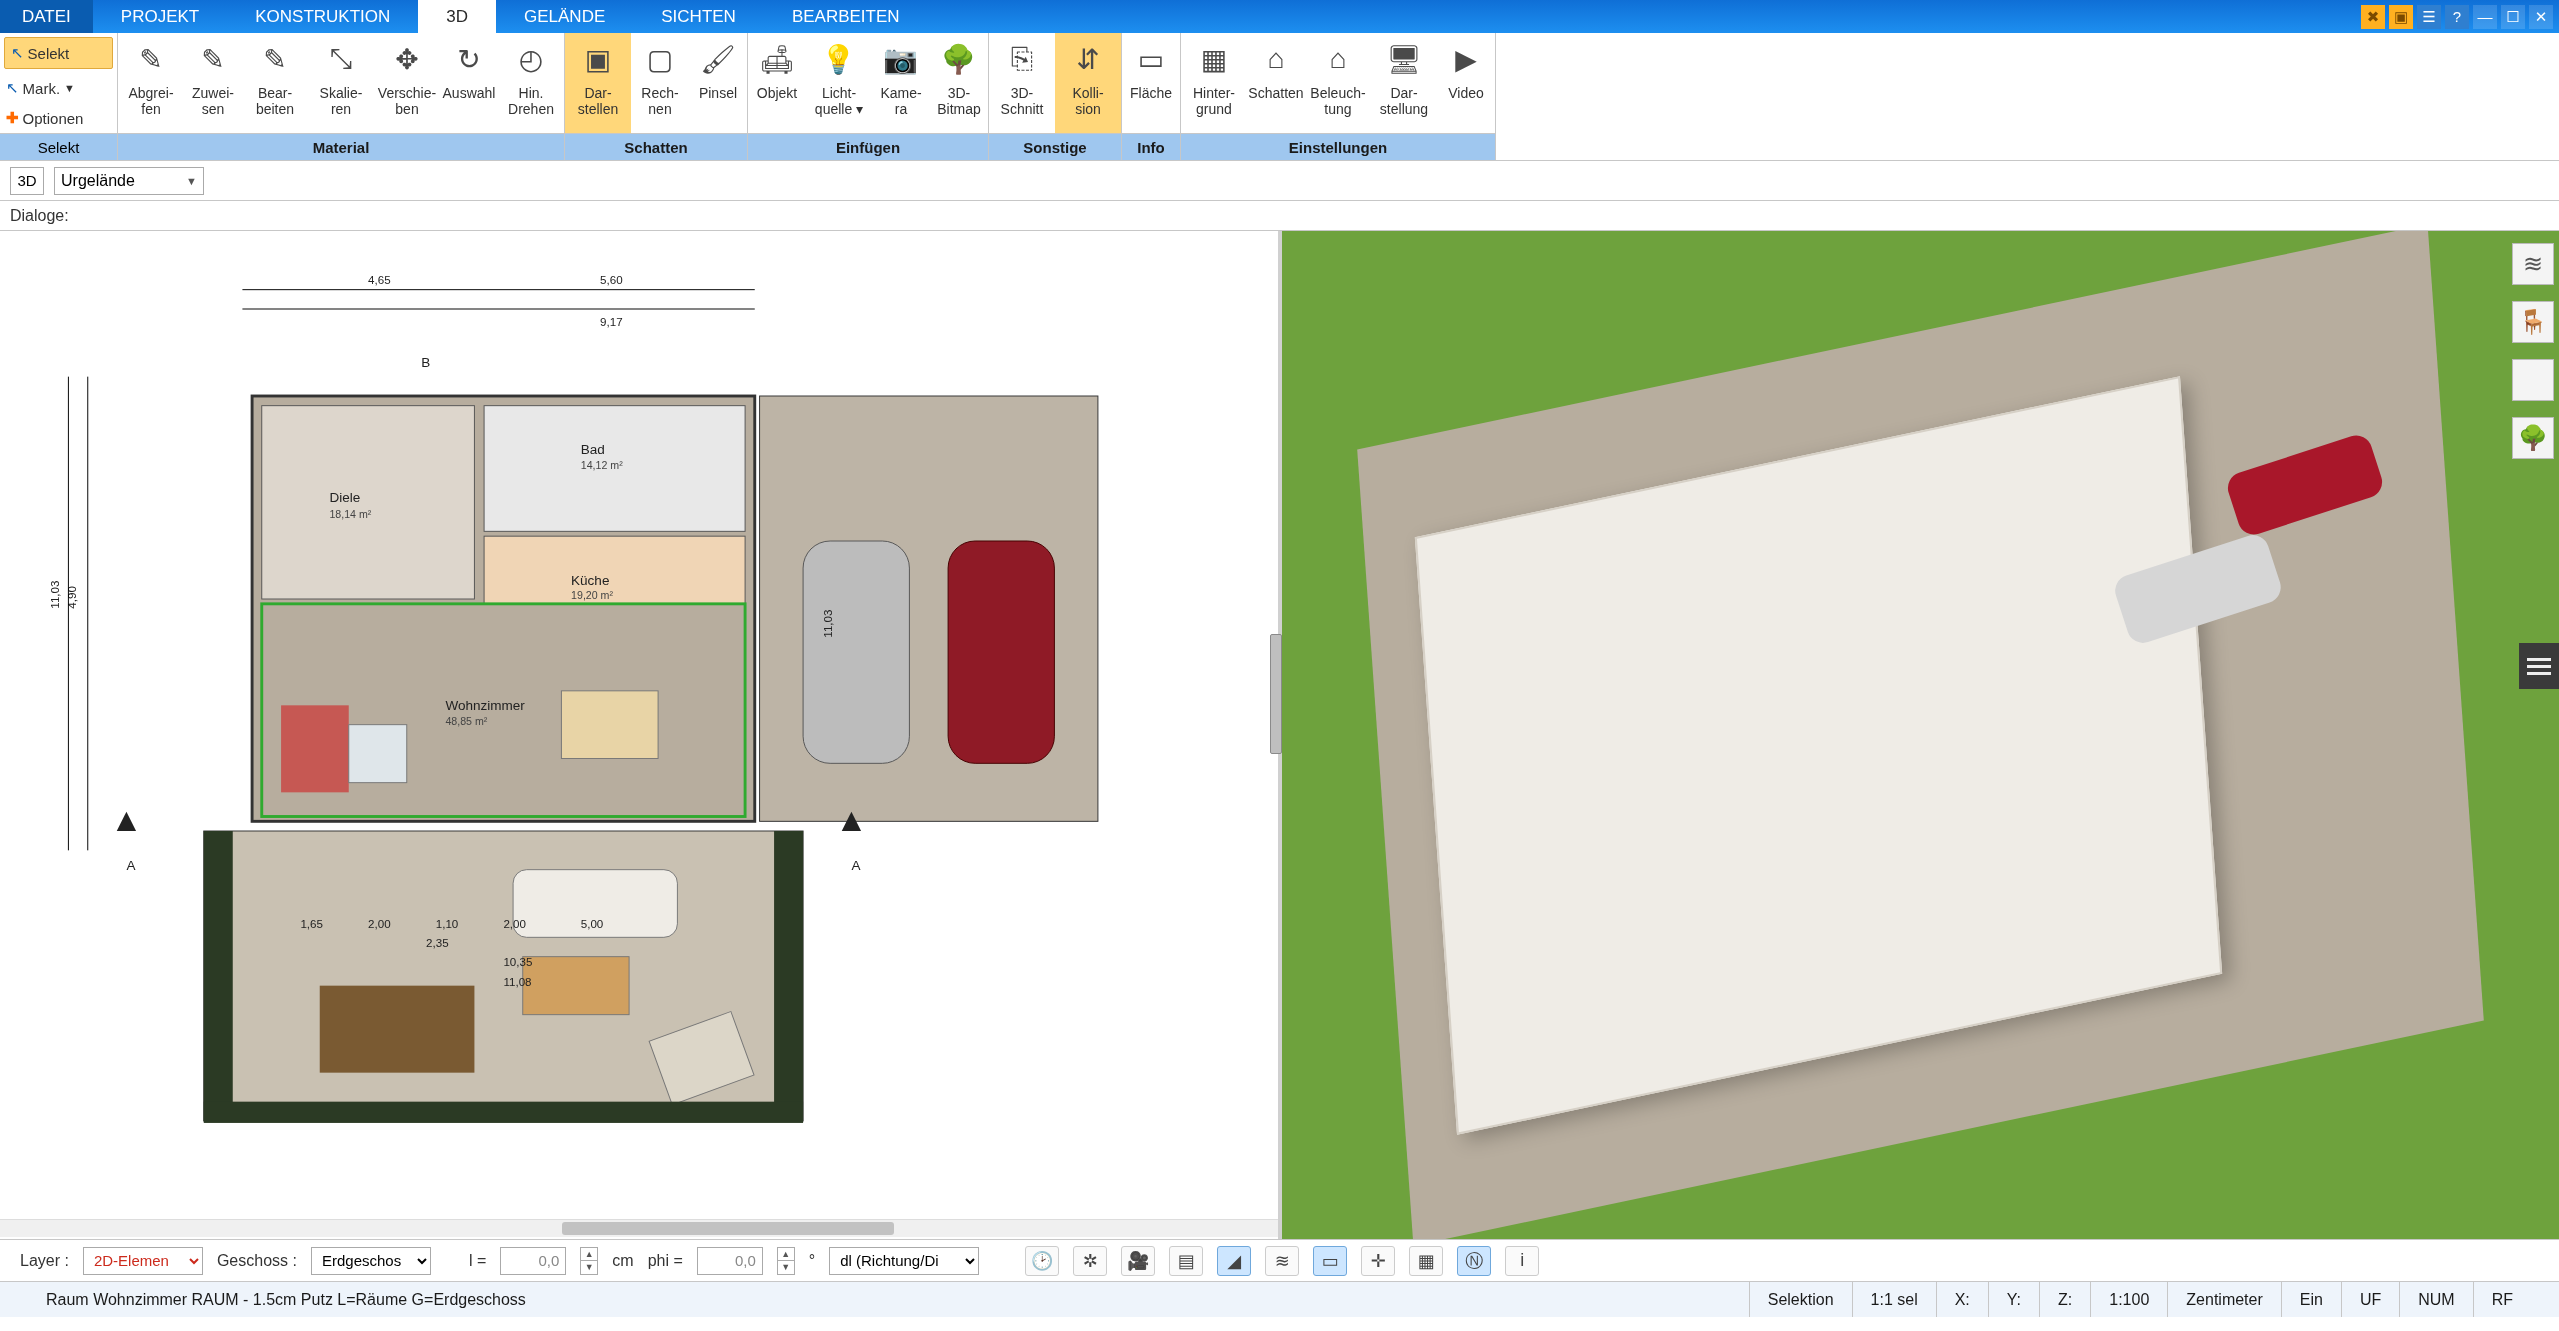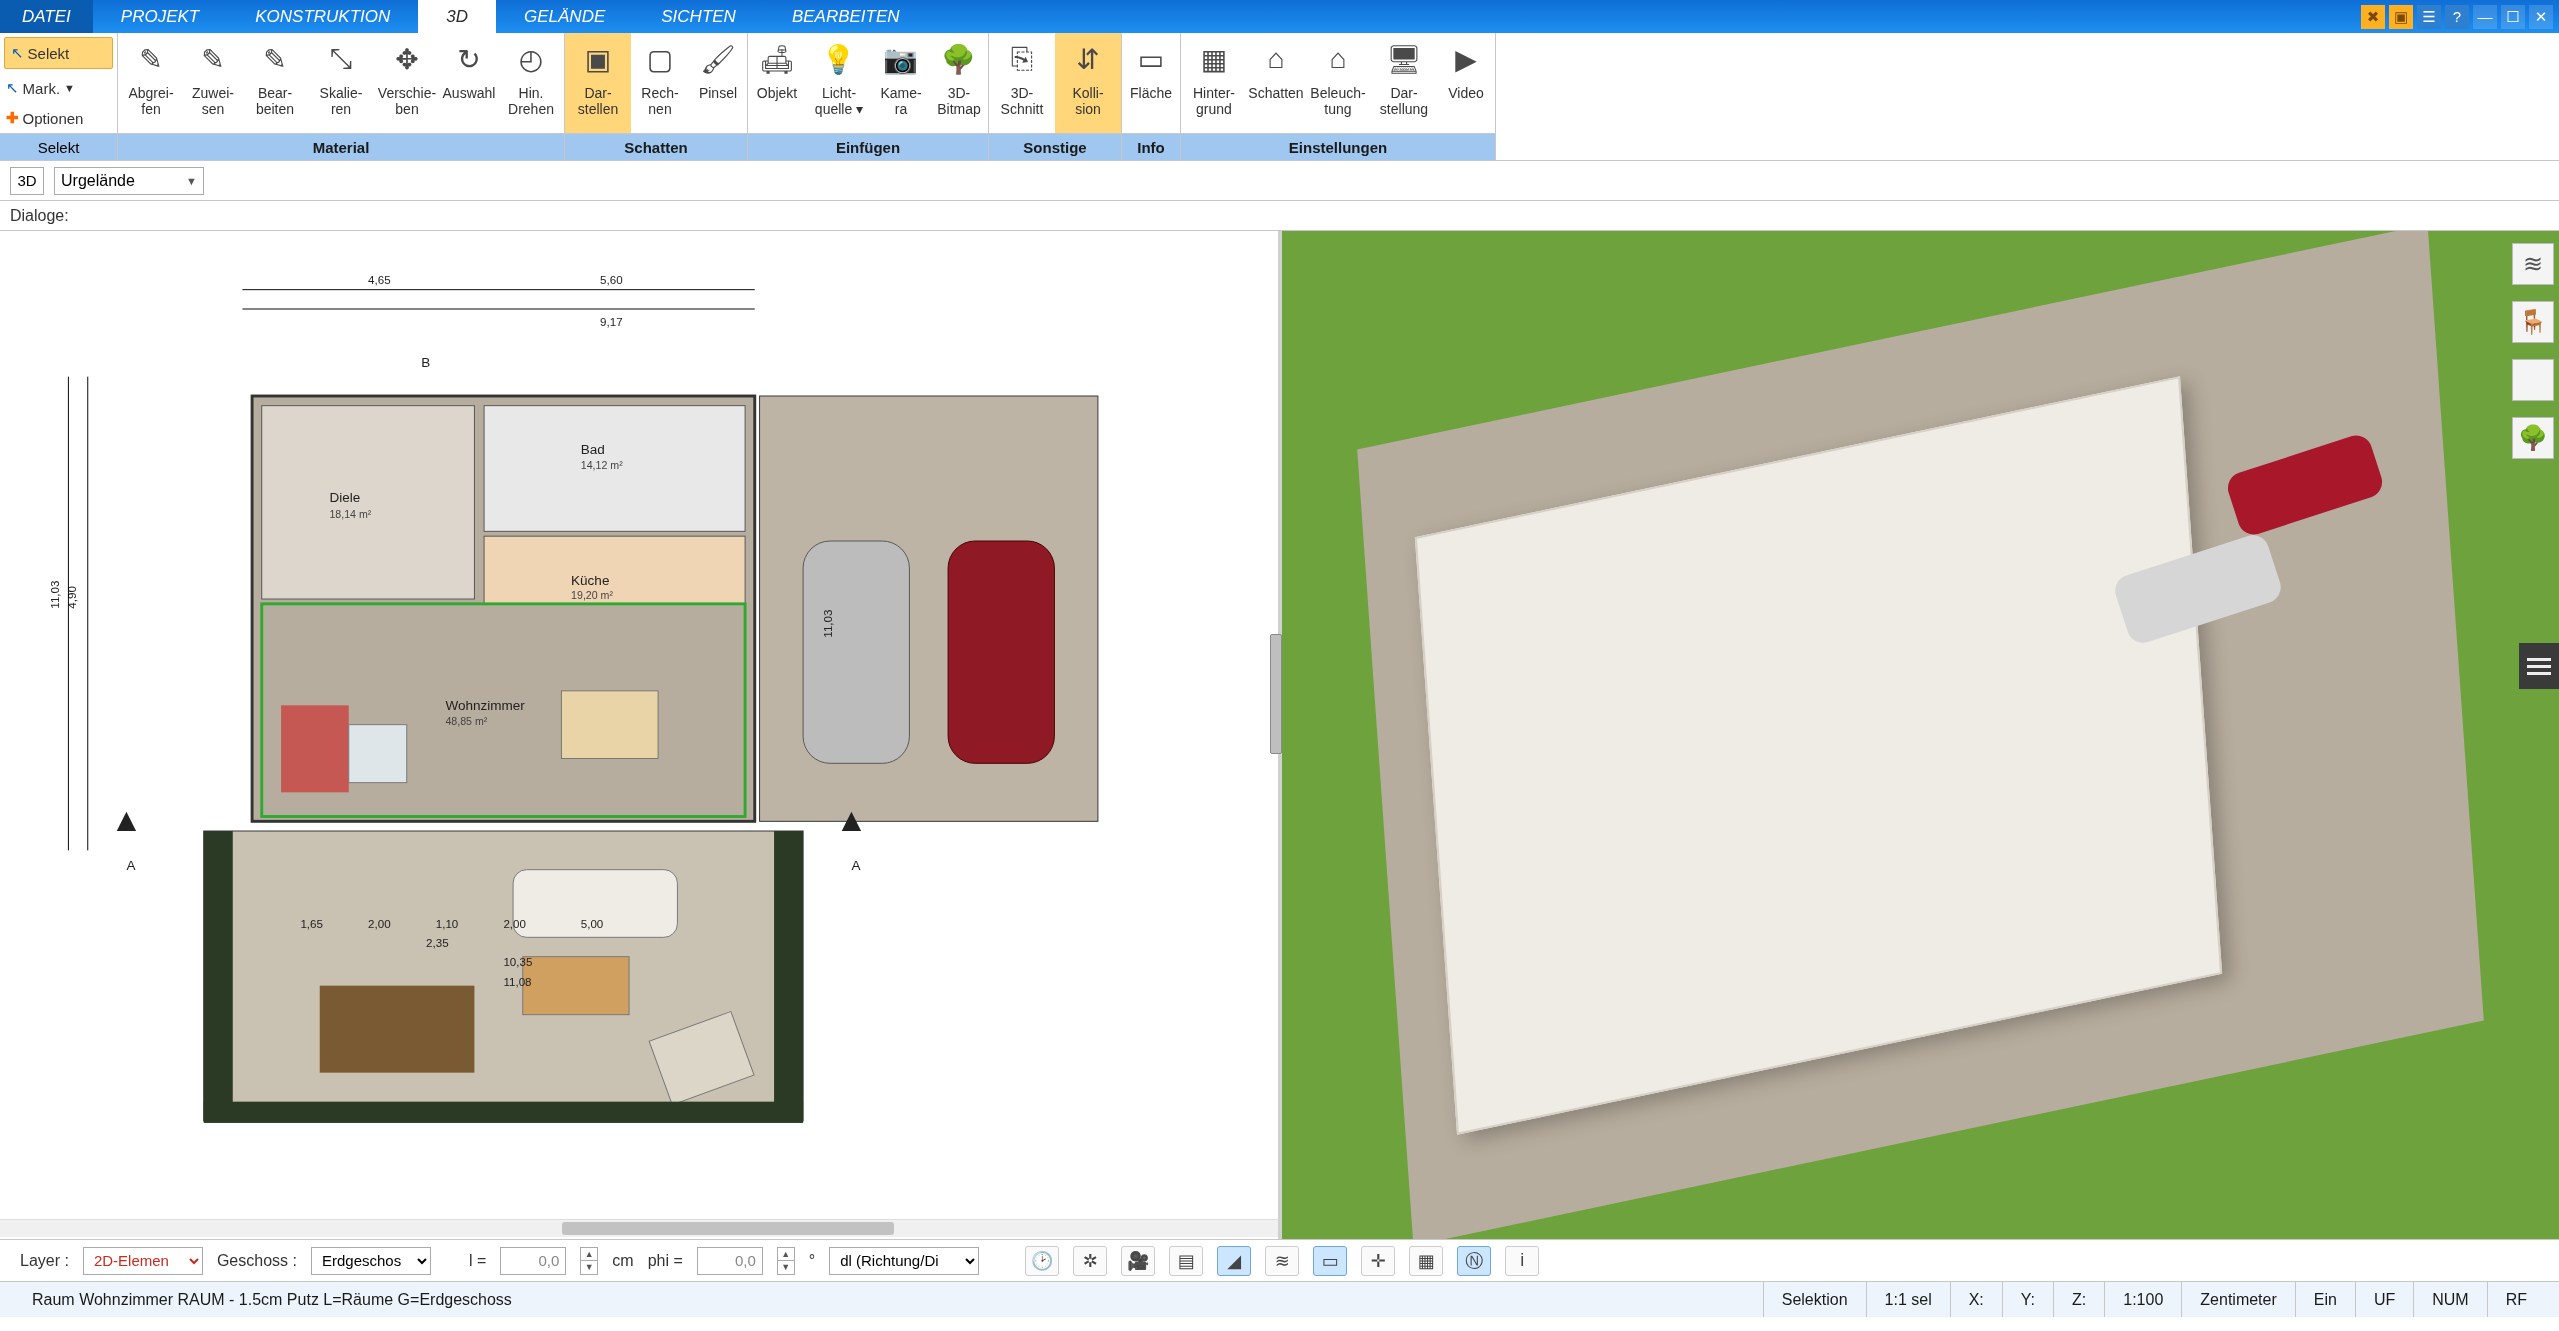--- a/index.html
+++ b/index.html
@@ -1,20 +1,20 @@
 <!DOCTYPE html>
 <html><head>
 <meta charset="utf-8">
 <style>
 * { margin:0; padding:0; box-sizing:border-box; font-family:"Segoe UI",Tahoma,sans-serif; }
 html,body { width:2559px; height:1331px; overflow:hidden; background:#fff; }
 
 
 .menubar { height:33px; background:linear-gradient(#0f6fd6,#1d8ff0); display:flex; align-items:stretch; color:#fff; font-size:17px; }
-.menubar .tab { padding:0 28px; display:flex; align-items:center; cursor:pointer;font-style:italic; }
+.menubar .tab { padding:0 28px; display:flex; align-items:center; cursor:pointer; }
 .menubar .tab.file { background:#0a5cb0; padding:0 22px; }
 .menubar .tab.active { background:#fff; color:#2a2a2a; }
 .menubar .spacer { flex:1; }
 .menubar .winbtns { display:flex; align-items:center; gap:4px; padding-right:6px; }
 .menubar .winbtns span { width:24px; height:24px; display:flex; align-items:center; justify-content:center; background:rgba(255,255,255,.15); font-size:15px; }
 .menubar .winbtns span.y { background:#ffb020; color:#7a4a00;}
 .menubar .winbtns span.b { background:#2f7fd0;}
 
 
 .ribbon { height:128px; background:#fff; border-bottom:1px solid #c7c7c7; display:flex; align-items:stretch; }
@@ -76,21 +76,21 @@
 .lowbar .lab { color:#333; }
 .lowbar select, .lowbar input { height:28px; border:1px solid #aaa; padding:0 6px; font-size:15px; background:#fff;}
 .lowbar input.num { width:66px; text-align:right; color:#888;}
 .lowbar .spin { width:18px; height:28px; border:1px solid #aaa; display:flex; flex-direction:column;}
 .lowbar .spin span{flex:1;display:flex;align-items:center;justify-content:center;font-size:9px;color:#555;border-bottom:1px solid #aaa;}
 .lowbar .spin span:last-child{border-bottom:none;}
 .lowbar .ibtn { width:34px; height:30px; border:1px solid #ccc; border-radius:3px; display:flex; align-items:center; justify-content:center; font-size:18px; color:#444; background:#fafafa;}
 .lowbar .ibtn.on { background:#cde6ff; border-color:#6fa8dc;}
 
 
-.status { height:36px; background:#eef4fb; border-top:1px solid #c7c7c7; display:flex; align-items:center; padding:0 14px; font-size:16px; color:#1a1a1a;}
+.status { height:36px; background:#eef4fb; border-top:1px solid #c7c7c7; display:flex; align-items:center; padding:0 28px; font-size:16px; color:#1a1a1a;}
 .status .cell { padding:0 18px; border-left:1px solid #c7c7c7; height:100%; display:flex; align-items:center;}
 .status .cell:first-child{border-left:none;}
 .status .grow { flex:1; }
 
 
 .hscroll { position:absolute; bottom:2px; left:0; right:0; height:18px; background:#f0f0f0; border-top:1px solid #ddd;}
 .hscroll .thumb { position:absolute; left:44%; width:26%; top:2px; bottom:2px; background:#c2c2c2; border-radius:3px;}
 
 
 .dim { font:12px sans-serif; fill:#222; }

